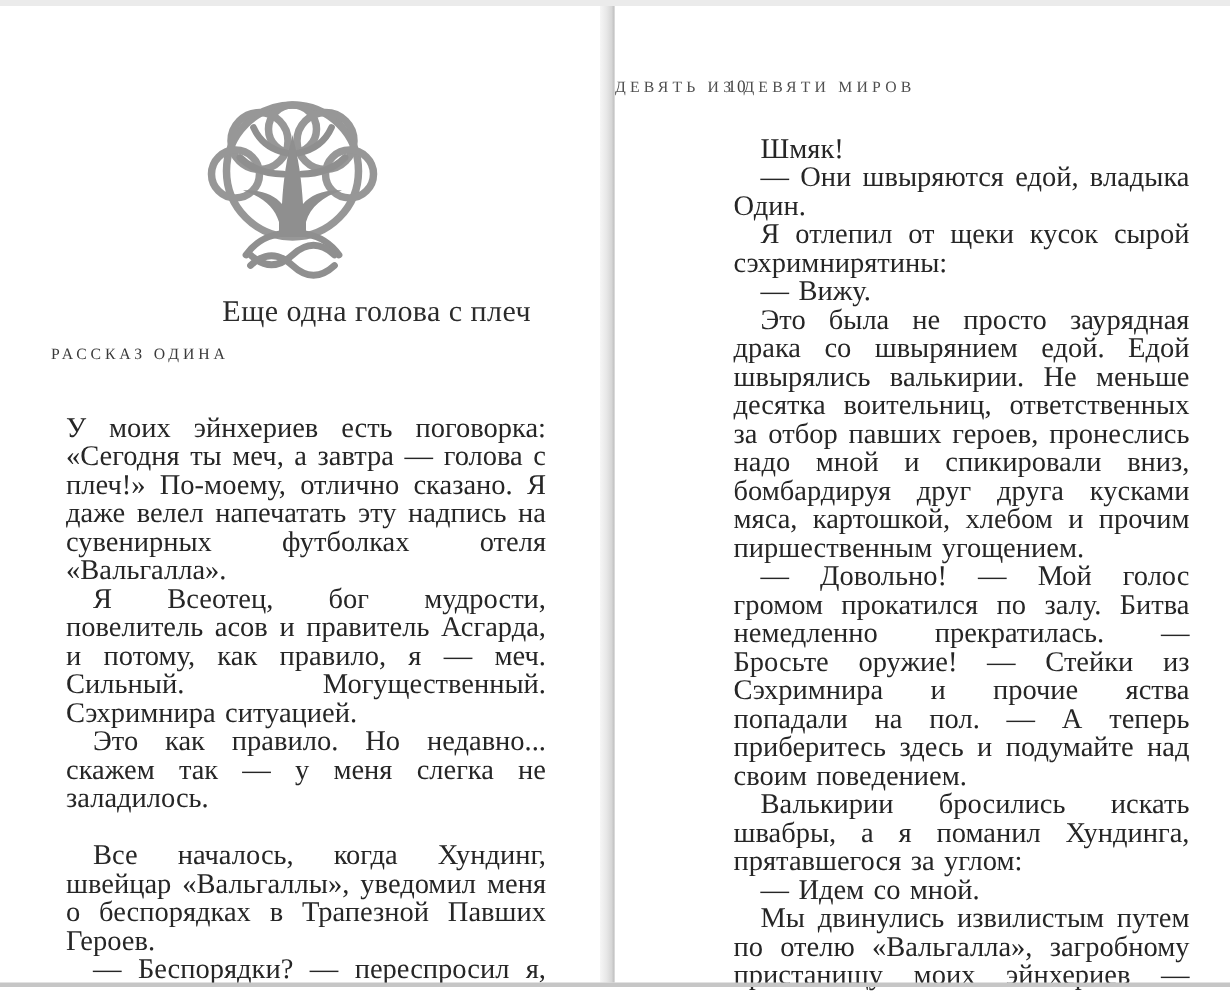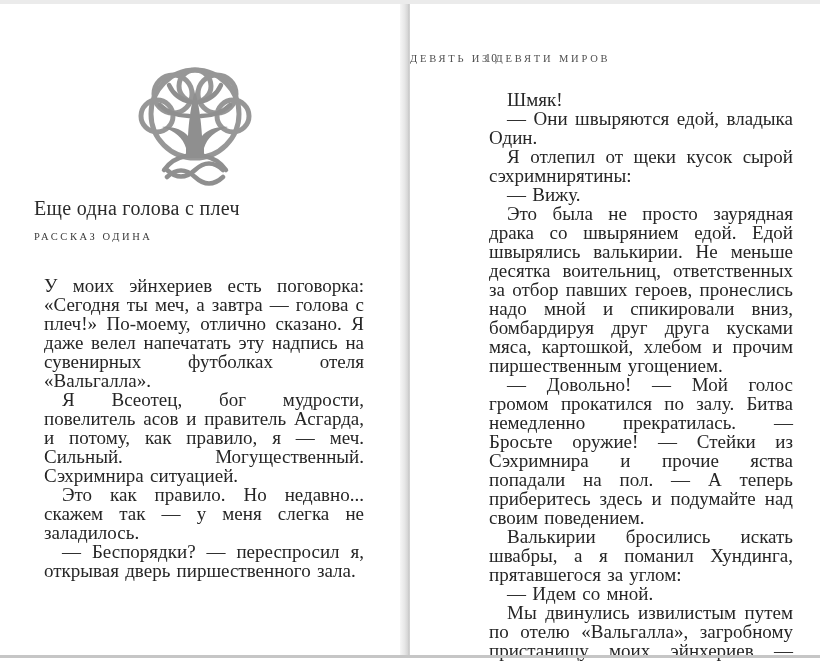--- a/index.html
+++ b/index.html
@@ -15,21 +15,21 @@
   .page-right{left:410px;width:410px;}
   .gutter{
     position:absolute;top:4px;left:400px;width:10px;height:651px;
     background:linear-gradient(to right,#f6f6f6 0%,#e7e7e7 45%,#d6d6d6 78%,#c3c3c3 92%,#e9e9e9 100%);
   }
 
   
   .ornament{position:absolute;left:125px;top:60px;width:140px;height:122px;}
   .chapter-title{
     position:absolute;left:34px;top:193px;width:320px;
-    text-align:left;font-size:20px;color:#2b2b2b;letter-spacing:.3px;white-space:nowrap;
+    text-align:right;font-size:20px;color:#2b2b2b;letter-spacing:.3px;white-space:nowrap;
   }
   .chapter-subtitle{
     position:absolute;left:34px;top:227px;width:320px;
     font-size:10.5px;color:#3a3a3a;letter-spacing:2.6px;white-space:nowrap;
   }
   .body-left{position:absolute;left:44px;top:272px;width:320px;}
   .body-right{position:absolute;left:79px;top:86px;width:304px;}
   .para{
     margin:0;text-align:justify;font-size:19px;line-height:19px;
     color:#262626;word-spacing:1.5px;
@@ -80,20 +80,21 @@
   </div>
 
   <div class="chapter-title">Еще одна голова с плеч</div>
 
   <div class="chapter-subtitle">РАССКАЗ ОДИНА</div>
 
   <div class="body-left">
       <p class="para">У моих эйнхериев есть поговорка: «Сегодня ты меч, а завтра — голова с плеч!» По-моему, отлично сказано. Я даже велел напечатать эту надпись на сувенирных футболках отеля «Вальгалла».</p>
       <p class="para indent">Я Всеотец, бог мудрости, повелитель асов и правитель Асгарда, и потому, как правило, я — меч. Сильный. Могущественный. Сэхримнира ситуацией.</p>
       <p class="para indent">Это как правило. Но недавно... скажем так — у меня слегка не заладилось.</p>
+      <p class="para indent brk">Все началось, когда Хундинг, швейцар «Вальгаллы», уведомил меня о беспорядках в Трапезной Павших Героев.</p>
       <p class="para indent">— Беспорядки? — переспросил я, открывая дверь пиршественного зала.</p>
     </div>
 </div>
 
 <div class="gutter"></div>
 
 <div class="page page-right">
 
   <div class="running-head-row">
     <span class="page-number">10</span>

